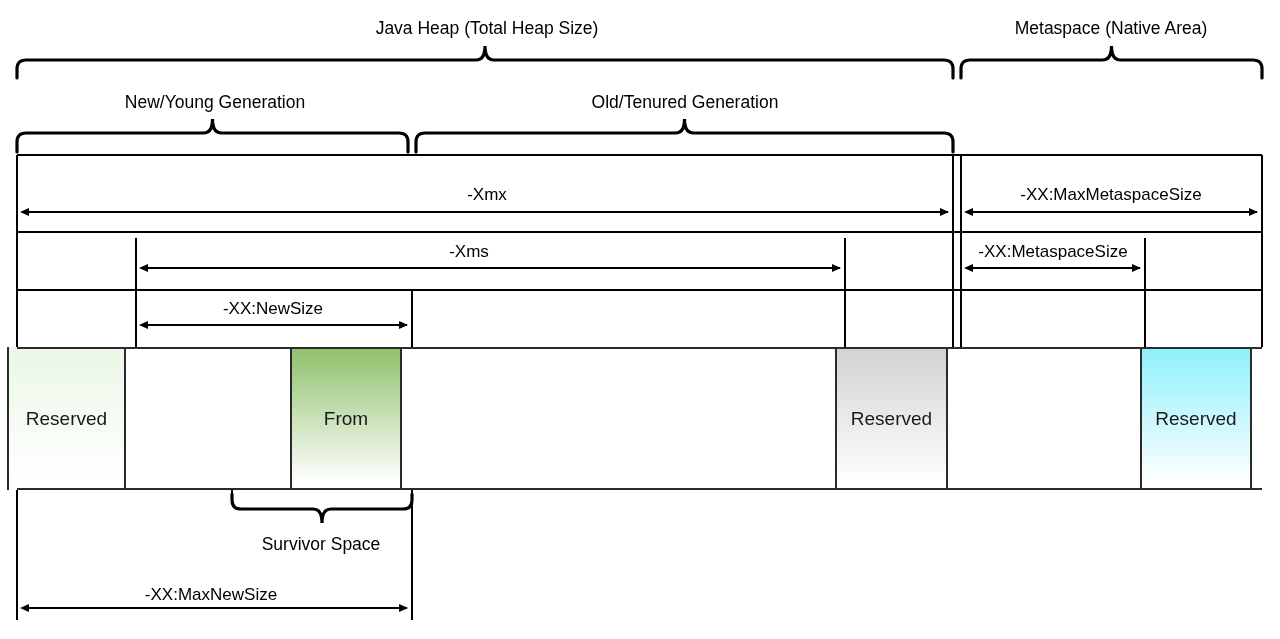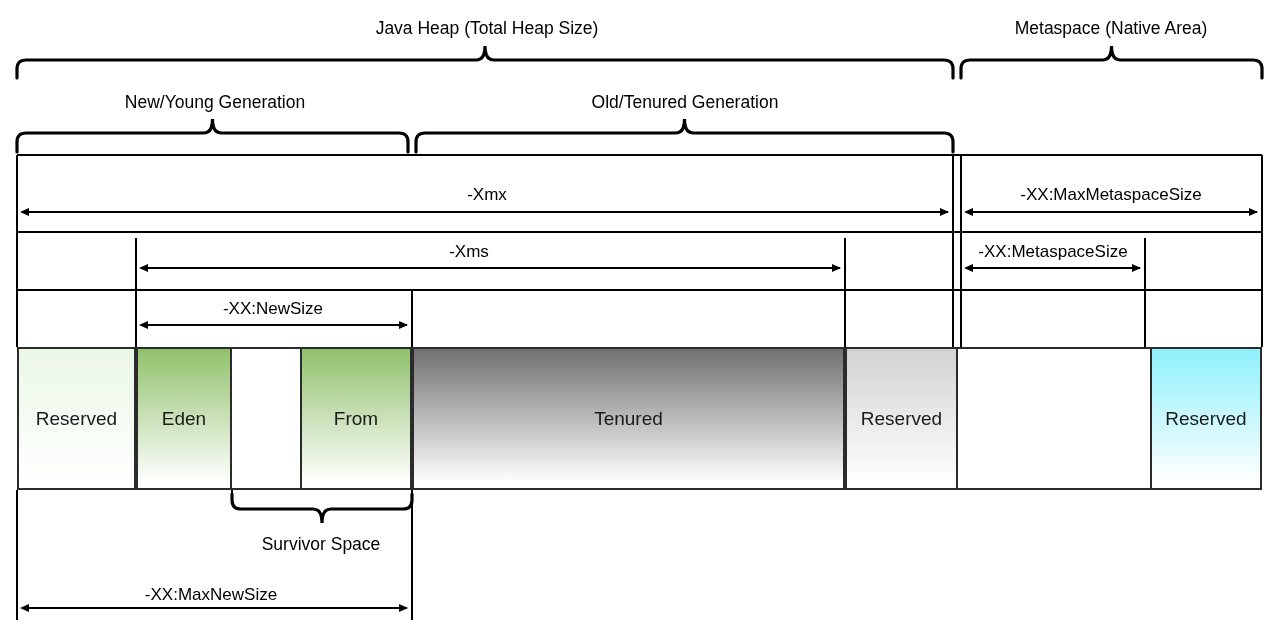--- a/index.html
+++ b/index.html
@@ -1,21 +1,21 @@
 <!DOCTYPE html>
 <html><head>
 <meta charset="utf-8">
 <style>
   html,body{margin:0;padding:0;background:#ffffff;}
   body{width:1280px;height:639px;font-family:"Liberation Sans",sans-serif;color:#000;}
   #stage{position:relative;width:1280px;height:639px;overflow:hidden;}
   .lbl{position:absolute;white-space:nowrap;font-size:17px;color:#000;line-height:1;}
   .lbl.bold{font-weight:normal;font-size:17.5px;}
   .lbl.ctr{transform:translateX(-50%);}
-  .blockrow{position:absolute;left:17px;top:347px;width:1041px;height:143px;}
+  .blockrow{position:absolute;left:7px;top:347px;width:1041px;height:143px;}
   .blk{position:absolute;top:0;height:143px;border-left:2px solid #2b2b2b;border-right:2px solid #2b2b2b;
        box-sizing:border-box;display:flex;align-items:center;justify-content:center;}
   .blk span{font-size:19px;color:#1a1a1a;}
   .blkrow-border{position:absolute;left:17px;width:1245px;height:2px;background:#2b2b2b;}
   svg.ovl{position:absolute;left:0;top:0;width:1280px;height:639px;overflow:visible;pointer-events:none;}
 </style>
 </head>
 <body>
 
 <div id="stage">
@@ -53,28 +53,22 @@
       <line x1="141" y1="268" x2="840" y2="268" stroke="#000" stroke-width="2" marker-end="url(#ar-end)" marker-start="url(#ar-start)"></line>
       <line x1="966" y1="268" x2="1140" y2="268" stroke="#000" stroke-width="2" marker-end="url(#ar-end)" marker-start="url(#ar-start)"></line>
       <line x1="141" y1="325" x2="407" y2="325" stroke="#000" stroke-width="2" marker-end="url(#ar-end)" marker-start="url(#ar-start)"></line>
       <line x1="22" y1="608" x2="407" y2="608" stroke="#000" stroke-width="2" marker-end="url(#ar-end)" marker-start="url(#ar-start)"></line>
     </svg>
 
   <div class="blockrow" id="blockrow">
       <div class="blk" style="left: 0px; width: 119px; background: linear-gradient(rgb(234, 247, 230) 0%, rgb(255, 255, 255) 95%);">
         <span>Reserved</span>
       </div>
-      <div class="blk" style="left: 119px; width: 96px; background: linear-gradient(rgb(143, 192, 106) 0%, rgb(255, 255, 255) 95%);">
-        <span>Eden</span>
-      </div>
       <div class="blk" style="left: 283px; width: 112px; background: linear-gradient(rgb(143, 192, 106) 0%, rgb(255, 255, 255) 95%);">
         <span>From</span>
-      </div>
-      <div class="blk" style="left: 395px; width: 433px; background: linear-gradient(rgb(110, 110, 110) 0%, rgb(255, 255, 255) 95%);">
-        <span>Tenured</span>
       </div>
       <div class="blk" style="left: 828px; width: 113px; background: linear-gradient(rgb(210, 210, 210) 0%, rgb(255, 255, 255) 95%);">
         <span>Reserved</span>
       </div>
       <div class="blk" style="left: 1133px; width: 112px; background: linear-gradient(rgb(141, 240, 251) 0%, rgb(255, 255, 255) 95%);">
         <span>Reserved</span>
       </div>
     </div>
 
   <div id="labels">

